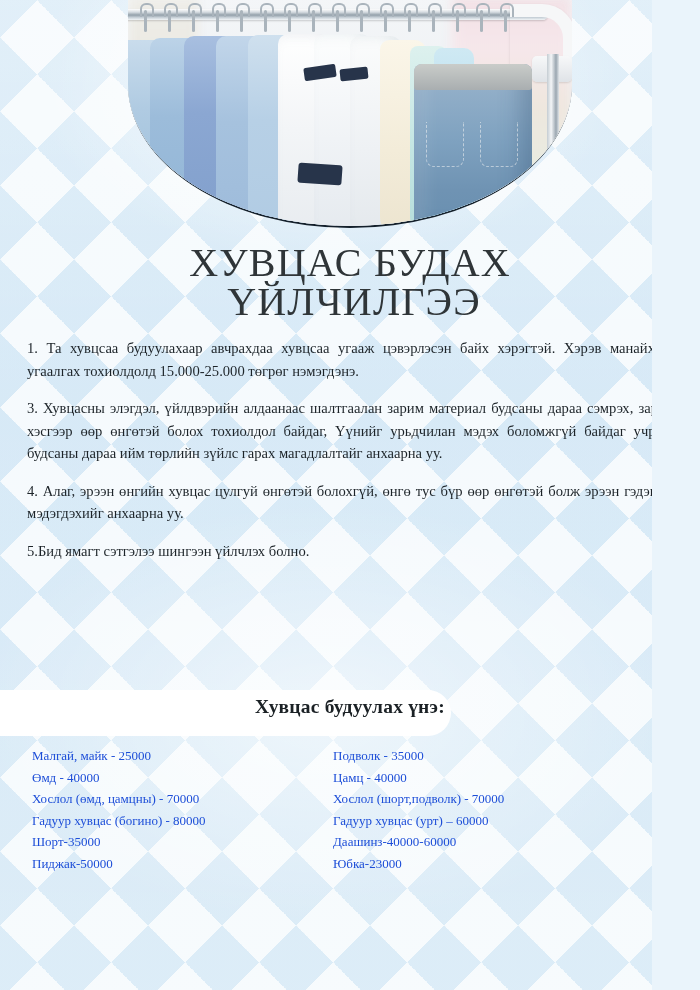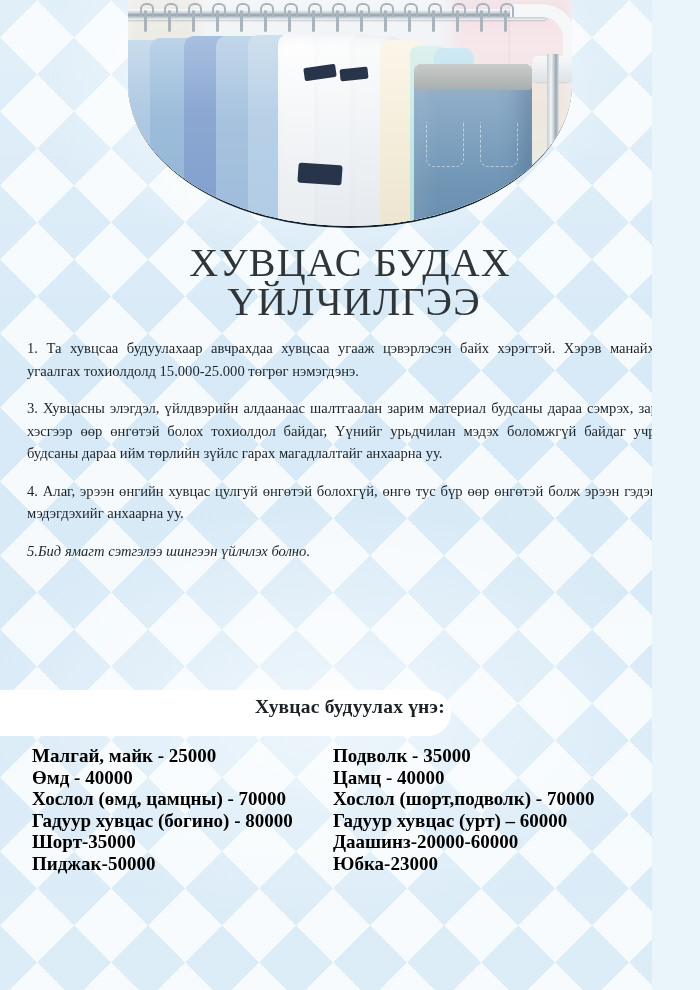--- a/index.html
+++ b/index.html
@@ -225,21 +225,21 @@
     font-family: "Liberation Serif", "DejaVu Serif", serif;
     font-size: 14.6px;
     line-height: 22.5px;
     text-align: justify;
   }
   .body-copy p {
     margin: 0 0 15px 0;
     text-align: justify;
     text-justify: inter-word;
   }
-  .body-copy p.last { margin-bottom: 0; font-style: italic; }
+  .body-copy p.last { margin-bottom: 0; }
   .body-copy p.nojust { text-align: left; }
 
   
   .price-panel {
     position: absolute;
     left: -46px;
     top: 690px;
     width: 497px;
     height: 46px;
     background: #ffffff;
@@ -266,24 +266,24 @@
     width: 700px;
     display: flex;
   }
   .price-col {
     box-sizing: border-box;
   }
   .price-col.left  { width: 325px; padding-left: 32px; }
   .price-col.right { width: 375px; padding-left: 8px; }
   .price-item {
     font-family: "Liberation Serif", "DejaVu Serif", serif;
-    font-weight: bold;
-    font-size: 19px;
+    font-weight: normal;
+    font-size: 13px;
     line-height: 21.5px;
-    color: #000000;
+    color: #1d4ed8;
     white-space: nowrap;
   }
 </style>
 </head>
 <body>
 
 <div id="poster">
 
   <div class="bg-pattern"></div>
   <div class="bg-pattern2"></div>
@@ -366,18 +366,18 @@
       <div class="price-item">Хослол (өмд, цамцны) - 70000</div>
       <div class="price-item">Гадуур хувцас (богино) - 80000</div>
       <div class="price-item">Шорт-35000</div>
       <div class="price-item">Пиджак-50000</div>
     </div>
     <div class="price-col right">
       <div class="price-item">Подволк - 35000</div>
       <div class="price-item">Цамц - 40000</div>
       <div class="price-item">Хослол (шорт,подволк) - 70000</div>
       <div class="price-item">Гадуур хувцас (урт) – 60000</div>
-      <div class="price-item">Даашинз-20000-60000</div>
+      <div class="price-item">Даашинз-40000-60000</div>
       <div class="price-item">Юбка-23000</div>
     </div>
   </div>
 
 </div>
 
 </body></html>

